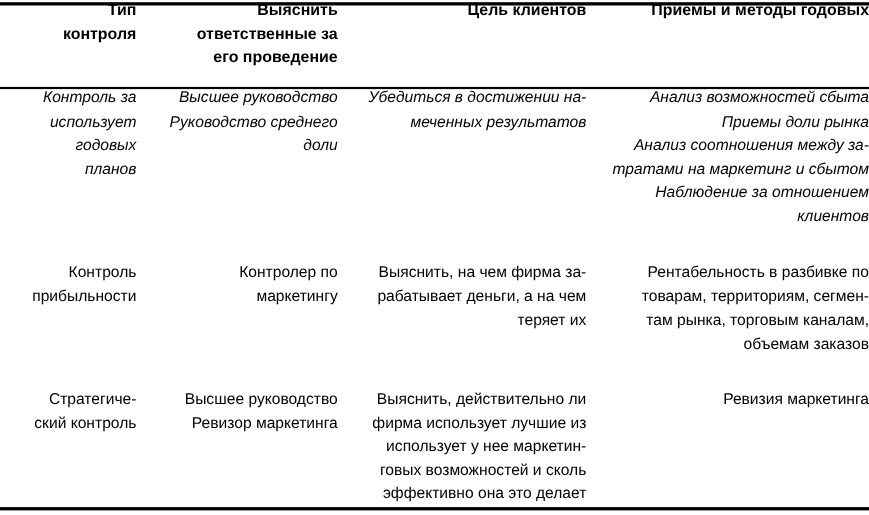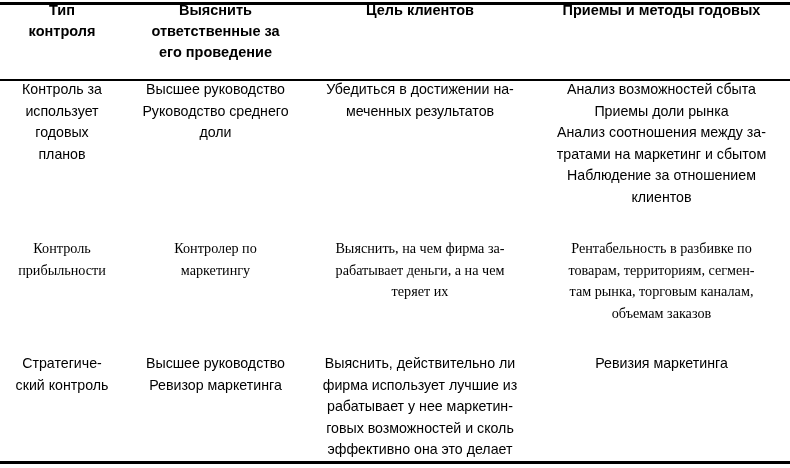--- a/index.html
+++ b/index.html
@@ -42,21 +42,21 @@
   }
 
   table.control-table col.c1 { width: 124px; }
   table.control-table col.c2 { width: 183px; }
   table.control-table col.c3 { width: 226px; }
   table.control-table col.c4 { width: 257px; }
 
   table.control-table th,
   table.control-table td {
     vertical-align: top;
-    text-align: center;
+    text-align: right;
     padding: 0;
     border: 0;
   }
 
   thead th {
     font-weight: bold;
     font-size: 14.5px;
     line-height: 21px;
     padding-top: 14px;
     padding-bottom: 0;
@@ -64,22 +64,22 @@
     height: 65px;
   }
 
   tbody td {
     font-weight: normal;
     font-size: 14.2px;
     line-height: 21.5px;
     padding-right: 14px;
   }
 
-  tbody tr.row-1 td { padding-top: 14px; height: 146px; }
-  tbody tr.row-2 td { padding-top: 13px; height: 102px; font-family: Liberation Serif, serif; }
+  tbody tr.row-1 td { padding-top: 14px; height: 146px; font-style: italic; }
+  tbody tr.row-2 td { padding-top: 13px; height: 102px; }
   tbody tr.row-3 td { padding-top: 13px; height: 120px; }
 
   .cell-line { display: block; white-space: pre; }
 </style>
 </head>
 <body>
 
 <div class="table-wrap">
 
   <div class="rule rule-top"></div>
@@ -169,21 +169,21 @@
           <span class="cell-line">Стратегиче-</span>
           <span class="cell-line">ский контроль</span>
         </td>
         <td>
           <span class="cell-line">Высшее руководство</span>
           <span class="cell-line">Ревизор маркетинга</span>
         </td>
         <td>
           <span class="cell-line">Выяснить, действительно ли</span>
           <span class="cell-line">фирма использует лучшие из</span>
-          <span class="cell-line">рабатывает у нее маркетин-</span>
+          <span class="cell-line">использует у нее маркетин-</span>
           <span class="cell-line">говых возможностей и сколь</span>
           <span class="cell-line">эффективно она это делает</span>
         </td>
         <td>
           <span class="cell-line">Ревизия маркетинга</span>
         </td>
       </tr>
 
     </tbody>
   </table>

